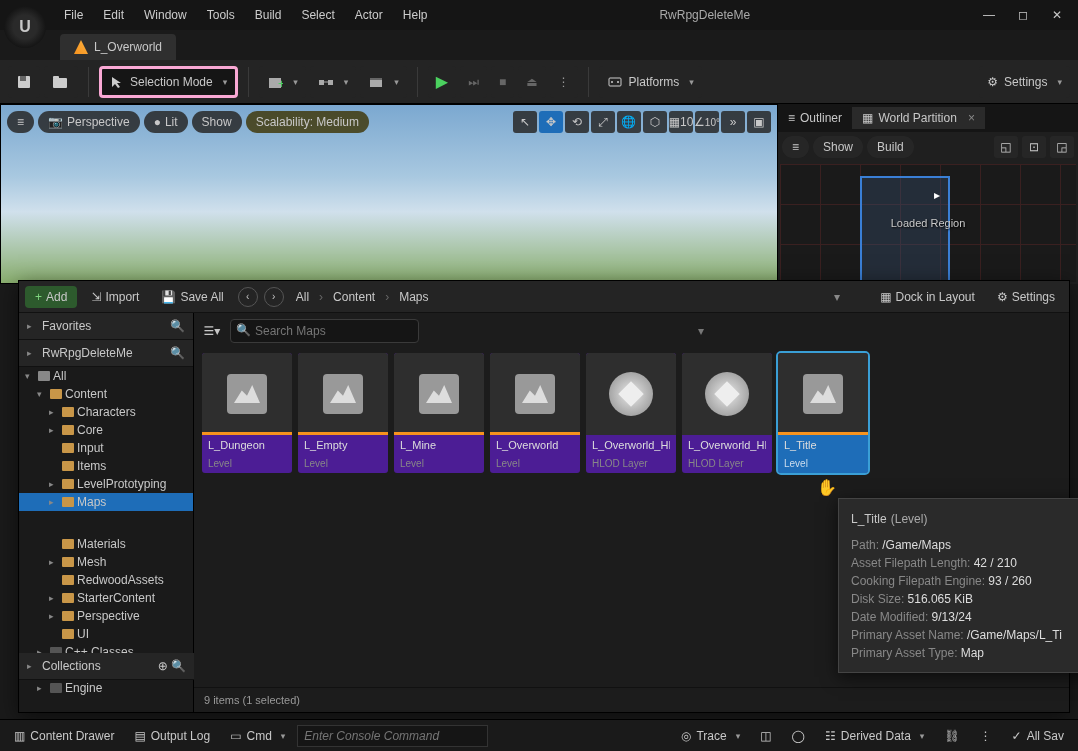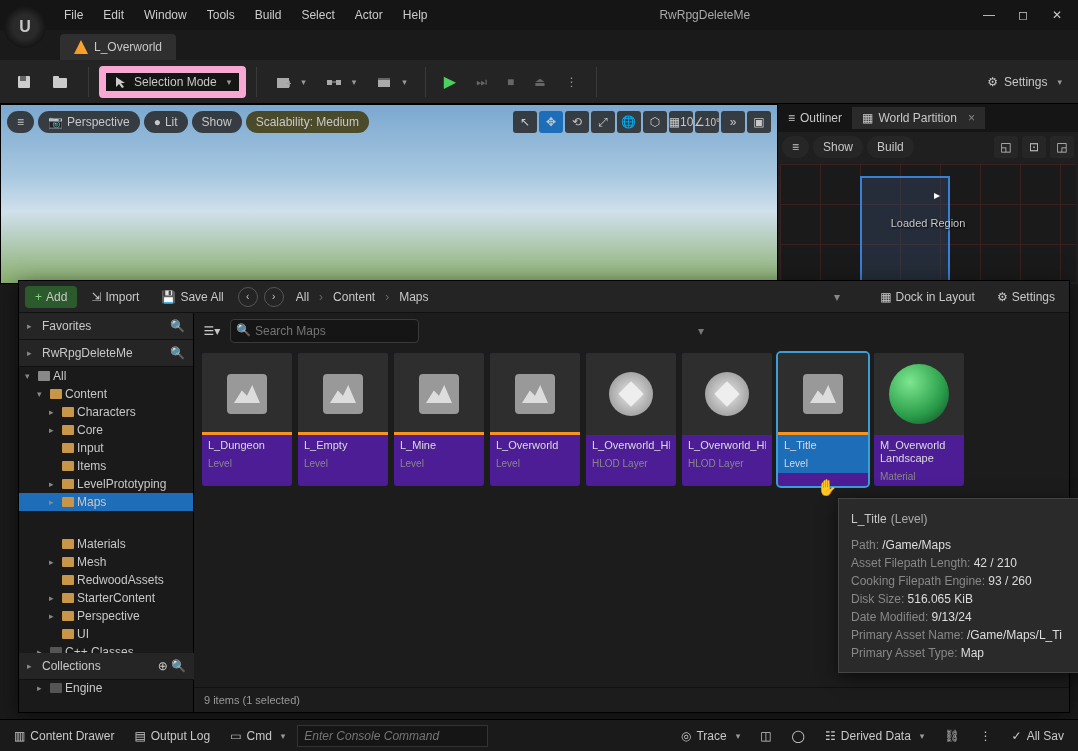--- a/index.html
+++ b/index.html
@@ -7,21 +7,21 @@
 .titlebar { height:30px; background:#151515; display:flex; align-items:center; padding:0 4px; }
 .ue-logo { width:42px; height:42px; background:radial-gradient(circle,#2a2a2a 40%,#000 100%); border-radius:50%; display:flex; align-items:center; justify-content:center; font-weight:bold; font-size:16px; margin-right:8px; position:relative; top:12px; z-index:10; }
 .menu-item { padding:4px 10px; cursor:pointer; color:#ccc; }
 .title-center { flex:1; text-align:center; color:#aaa; }
 .win-btn { width:34px; height:24px; display:flex; align-items:center; justify-content:center; cursor:pointer; }
 .tabbar { height:30px; background:#1a1a1a; display:flex; align-items:flex-end; padding-left:60px; }
 .tab { background:#2f2f2f; padding:6px 14px; display:flex; align-items:center; gap:6px; border-top-left-radius:4px; border-top-right-radius:4px; }
 .tab-icon-level { width:14px; height:14px; background:linear-gradient(45deg,#f7931e,#fbb040); clip-path:polygon(50% 0%,100% 100%,0% 100%); }
 .toolbar { height:44px; background:#242424; display:flex; align-items:center; padding:0 8px; gap:4px; border-bottom:1px solid #000; }
 .tb-btn { height:32px; padding:0 8px; display:flex; align-items:center; gap:6px; background:#242424; border-radius:4px; cursor:pointer; }
-.tb-btn.dark { background:#151515; border:7px solid #f9a8d4; }
+.tb-btn.dark { background:#151515; border:3px solid #f9a8d4; }
 .tb-divider { width:1px; height:30px; background:#3a3a3a; margin:0 6px; }
 .play-btn { color:#4bd15f; font-size:16px; }
 .dd-caret::after { content:"▾"; margin-left:4px; font-size:9px; color:#999; }
 .main-area { display:flex; height:180px; }
 .viewport { flex:1; background:linear-gradient(to bottom,#7ba8d0 0%,#a8c8e0 40%,#d0e0ec 60%,#8aaf6f 100%); position:relative; border:1px solid #000; }
 .vp-toolbar { position:absolute; top:6px; left:6px; display:flex; gap:4px; align-items:center; }
 .vp-pill { background:rgba(40,40,40,.85); border-radius:12px; padding:3px 10px; display:flex; align-items:center; gap:4px; cursor:pointer; height:22px; }
 .vp-pill.scal { background:rgba(60,50,0,.8); color:#e6c850; }
 .vp-toolbar-r { position:absolute; top:6px; right:6px; display:flex; gap:2px; }
 .vp-sq { width:24px; height:22px; background:rgba(40,40,40,.85); border-radius:3px; display:flex; align-items:center; justify-content:center; cursor:pointer; }
@@ -154,20 +154,28 @@
         <rect x="2" y="3" width="12" height="2" fill="#666"></rect>
       </svg>
     </div>
   <div class="tb-divider"></div>
   <div class="tb-btn play-btn">▶</div>
   <div class="tb-btn" style="color:#666">⏭</div>
   <div class="tb-btn" style="color:#666">■</div>
   <div class="tb-btn" style="color:#666">⏏</div>
   <div class="tb-btn" style="color:#999">⋮</div>
   <div class="tb-divider"></div>
+  <div class="tb-btn dd-caret">
+    <svg width="16" height="14">
+        <rect x="2" y="3" width="12" height="8" rx="1" fill="none" stroke="#ccc"></rect>
+        <circle cx="5" cy="7" r="1" fill="#ccc"></circle>
+        <circle cx="11" cy="7" r="1" fill="#ccc"></circle>
+      </svg>
+    <span>Platforms</span>
+  </div>
   <div class="spacer"></div>
   <div class="tb-btn dd-caret">
     <span>⚙</span>
     <span>Settings</span>
   </div>
 </div>
 
 <div class="main-area">
   <div class="viewport">
     <div class="vp-toolbar">
@@ -419,29 +427,20 @@
               <div class="level-icon">
                 <div class="level-mtns"></div>
               </div>
               <div class="stripe"></div>
             </div>
             <div class="asset-info">
               <div class="asset-name">L_Title</div>
               <div class="asset-type">Level</div>
             </div>
           </div>
-          <div class="asset">
-            <div class="asset-thumb">
-              <div class="mat-sphere mat-green"></div>
-            </div>
-            <div class="asset-info">
-              <div class="asset-name">M_Overworld Landscape</div>
-              <div class="asset-type">Material</div>
-            </div>
-          </div>
         </div>
       <div class="cb-status">9 items (1 selected)</div>
     </div>
   </div>
 </div>
 
 <div class="tooltip">
   <div class="tt-title"><span>L_Title</span> <span class="sub">(Level)</span></div>
   <div id="tt-rows">
       <div class="tt-row"><span class="tt-key">Path:</span> <span class="tt-val">/Game/Maps</span></div>

